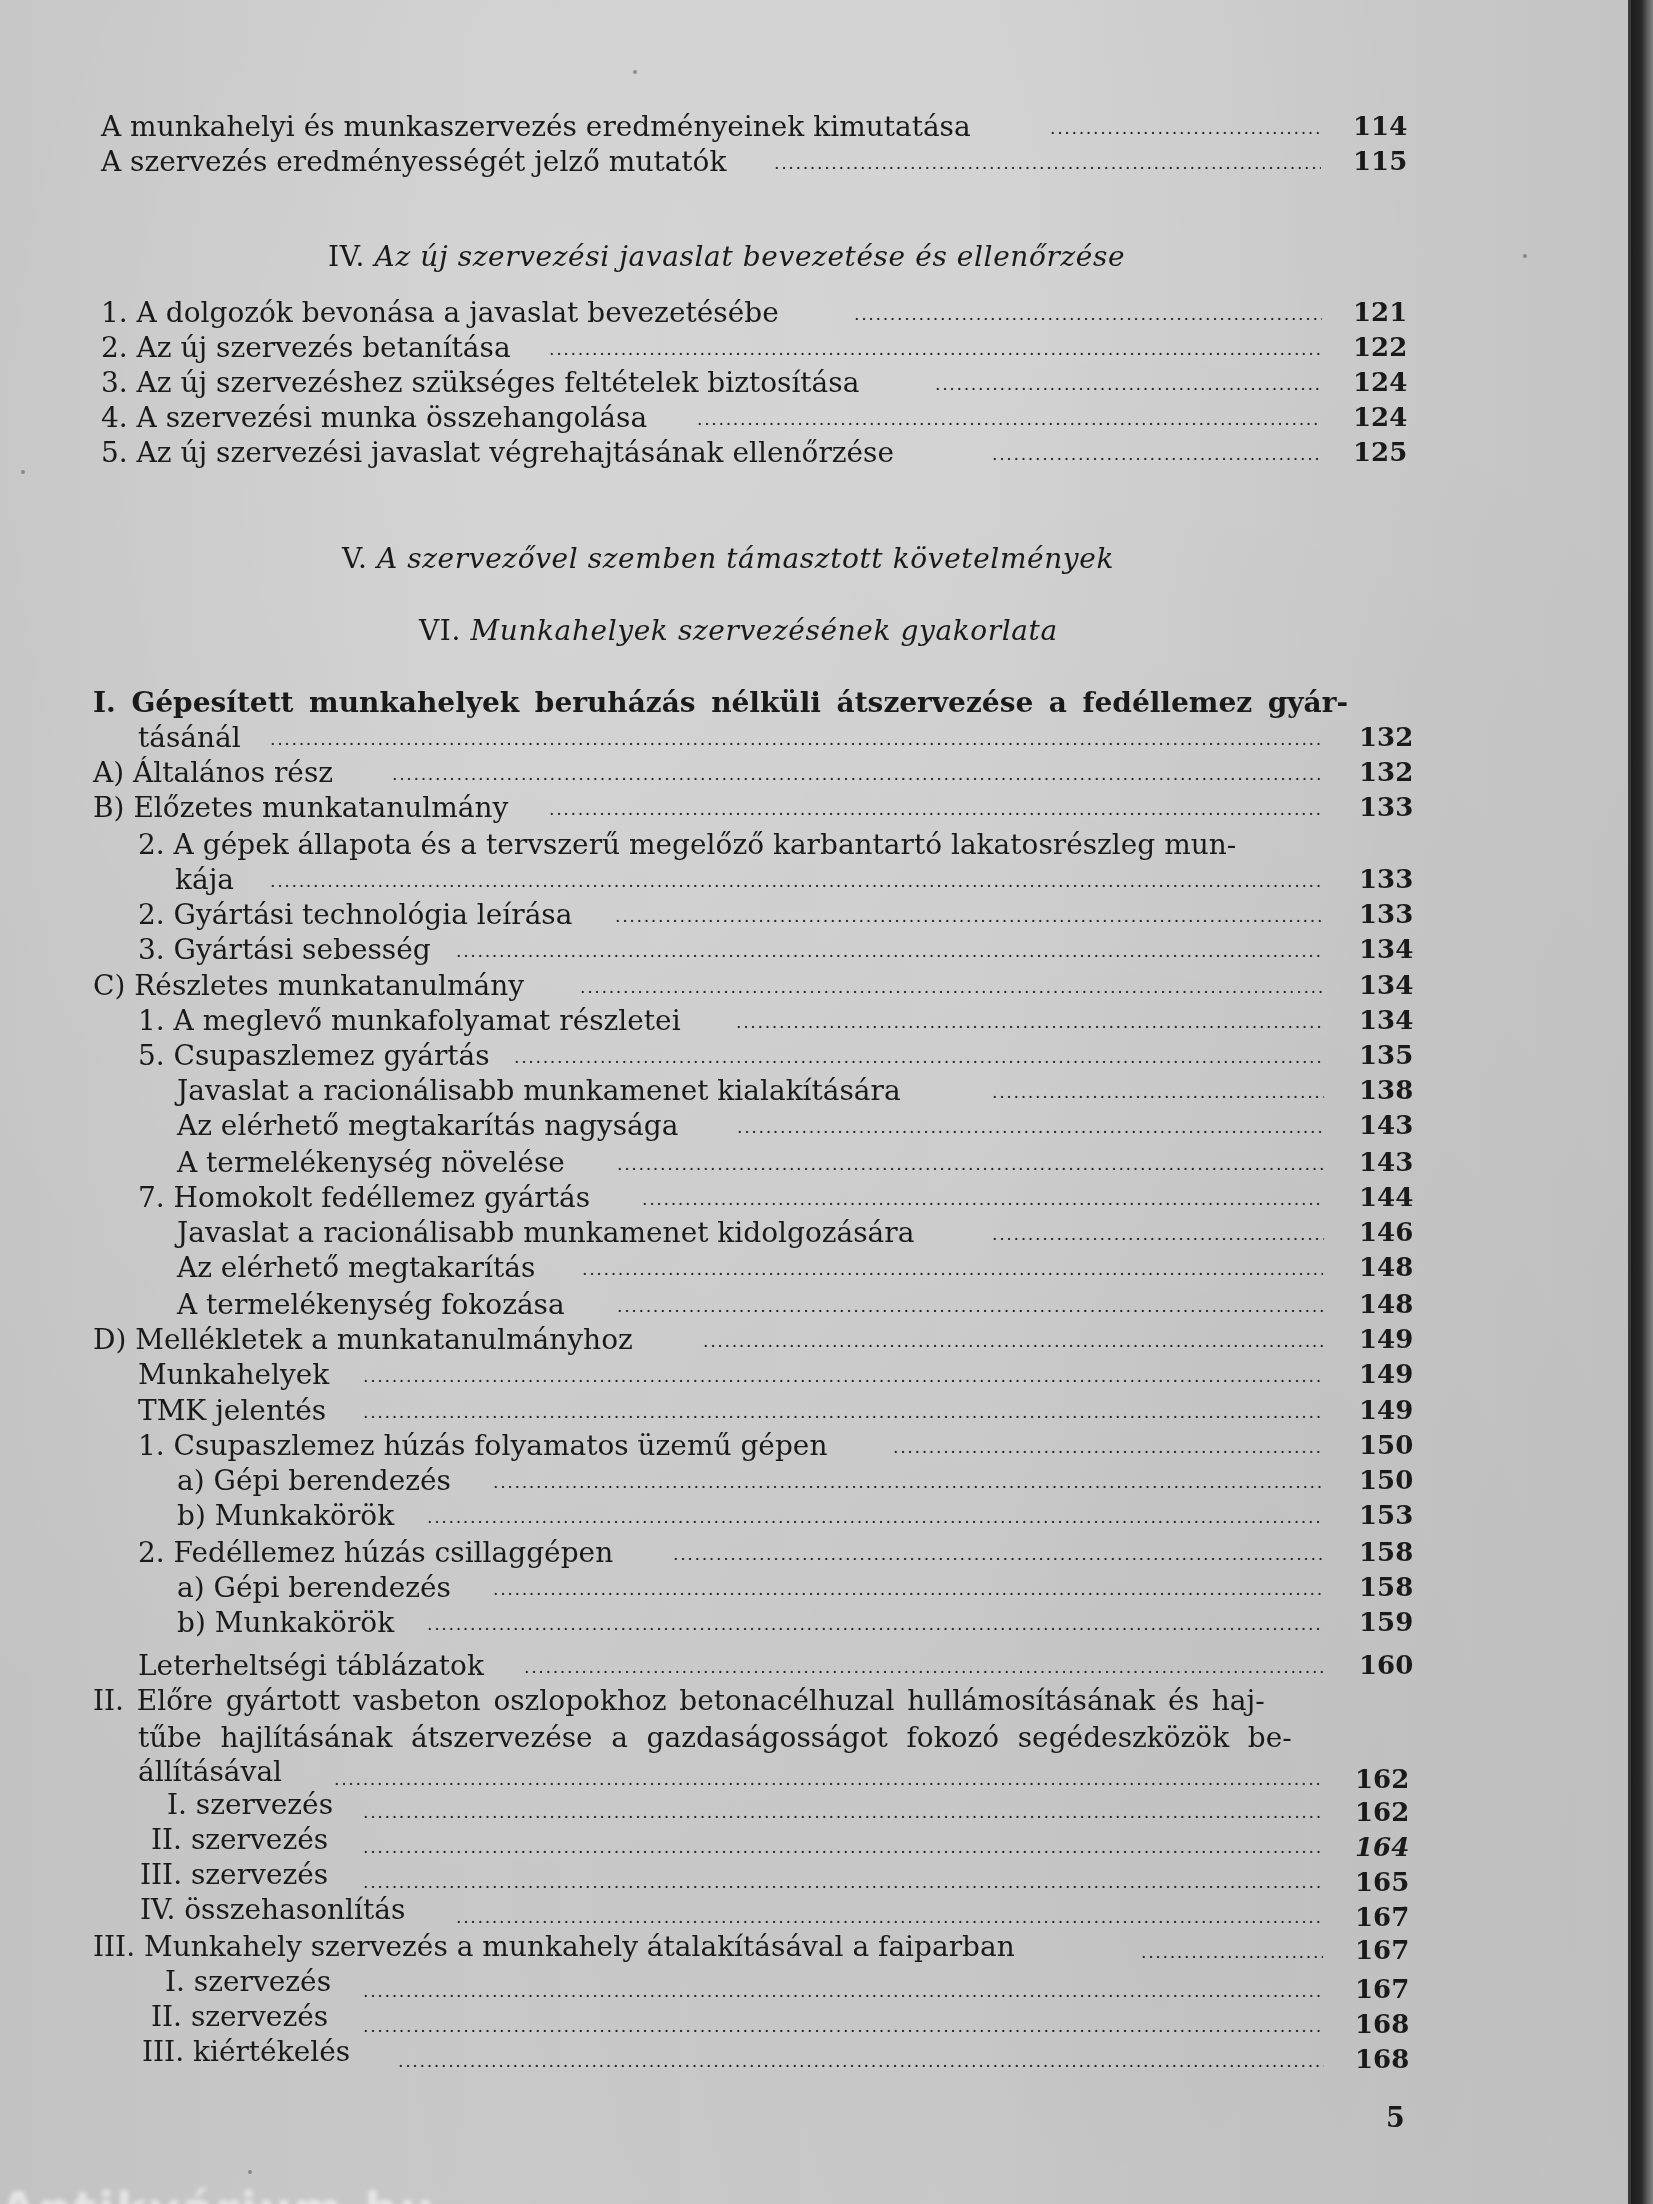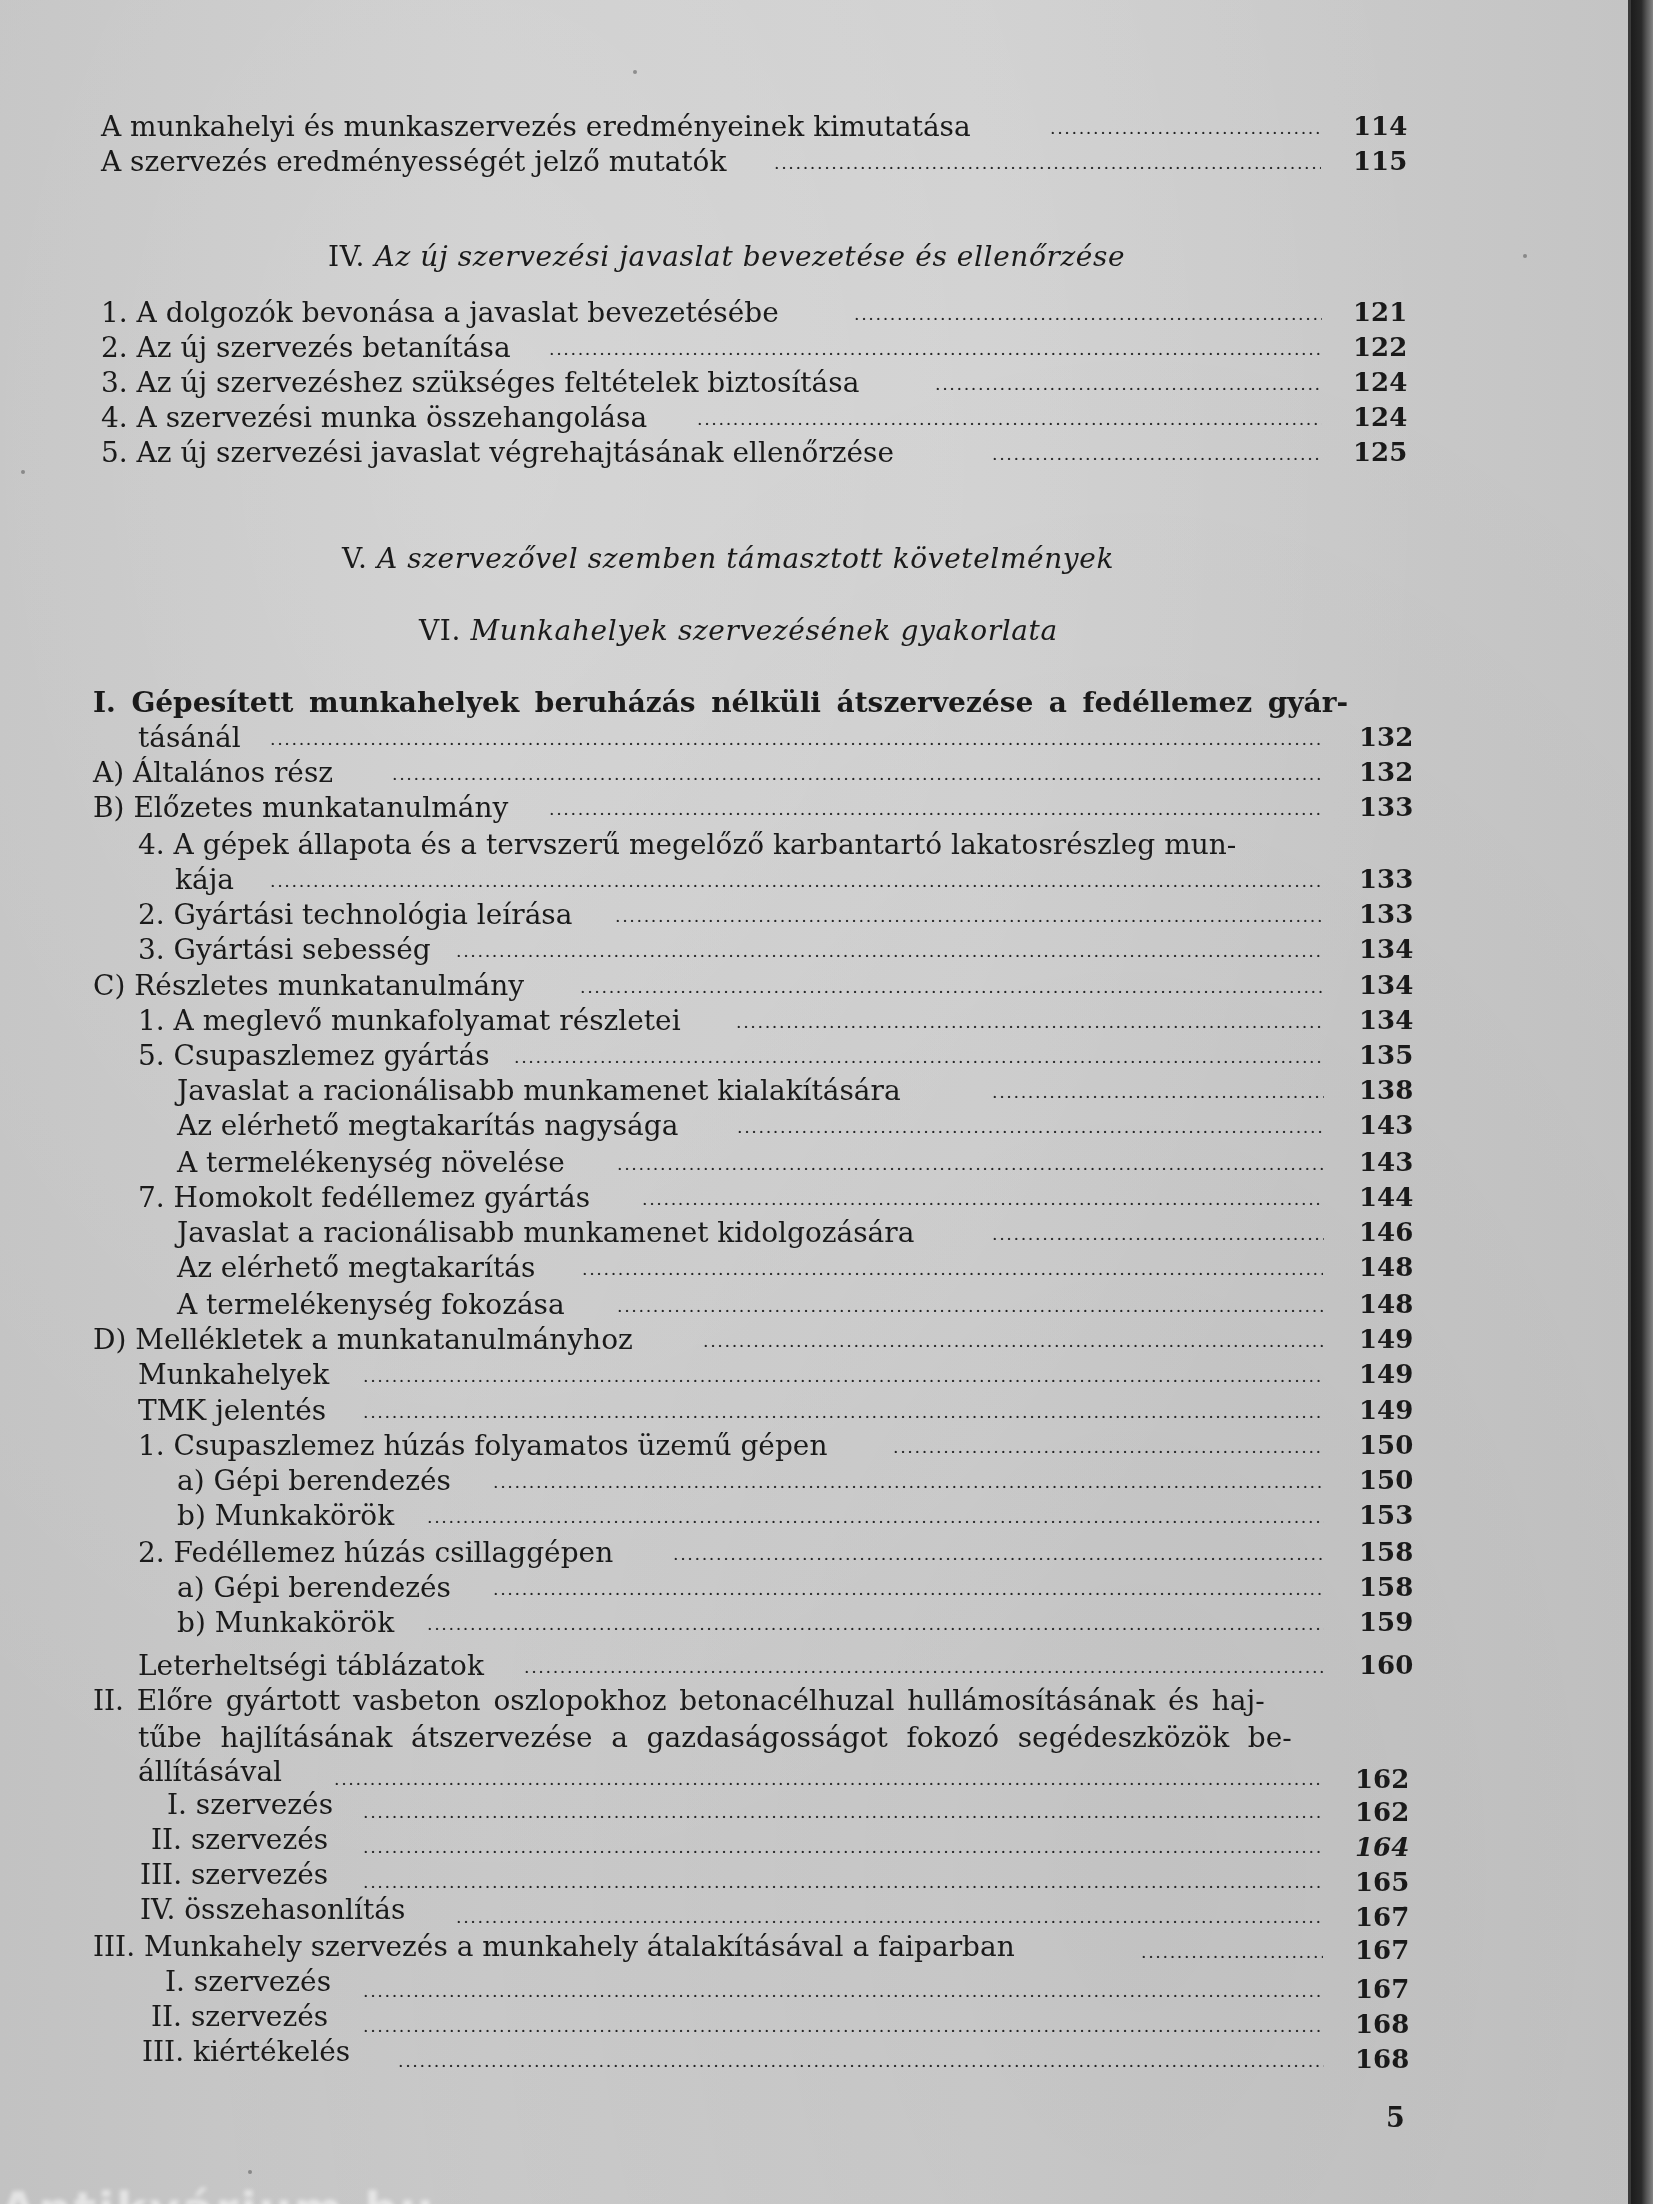--- a/index.html
+++ b/index.html
@@ -133,21 +133,21 @@
     <span class="label" style="left:93px;">A) Általános rész</span>
     <span class="leader" style="left:392px;width:932px;"></span>
     <span class="page-num" style="left:1359px;">132</span>
   </div>
   <div class="row" style="top:790px;">
     <span class="label" style="left:93px;">B) Előzetes munkatanulmány</span>
     <span class="leader" style="left:549px;width:774px;"></span>
     <span class="page-num" style="left:1359px;">133</span>
   </div>
   <div class="row" style="top:827px;">
-    <span class="label" style="left:138px;">4. A gépek állapota és a tervszerű megelőző karbantartó lakatosrészleg mun-</span>
+    <span class="label" style="left:138px;">2. A gépek állapota és a tervszerű megelőző karbantartó lakatosrészleg mun-</span>
   </div>
   <div class="row" style="top:862px;">
     <span class="label" style="left:175px;">kája</span>
     <span class="leader" style="left:270px;width:1054px;"></span>
     <span class="page-num" style="left:1359px;">133</span>
   </div>
   <div class="row" style="top:897px;">
     <span class="label" style="left:138px;">2. Gyártási technológia leírása</span>
     <span class="leader" style="left:615px;width:708px;"></span>
     <span class="page-num" style="left:1359px;">133</span>

